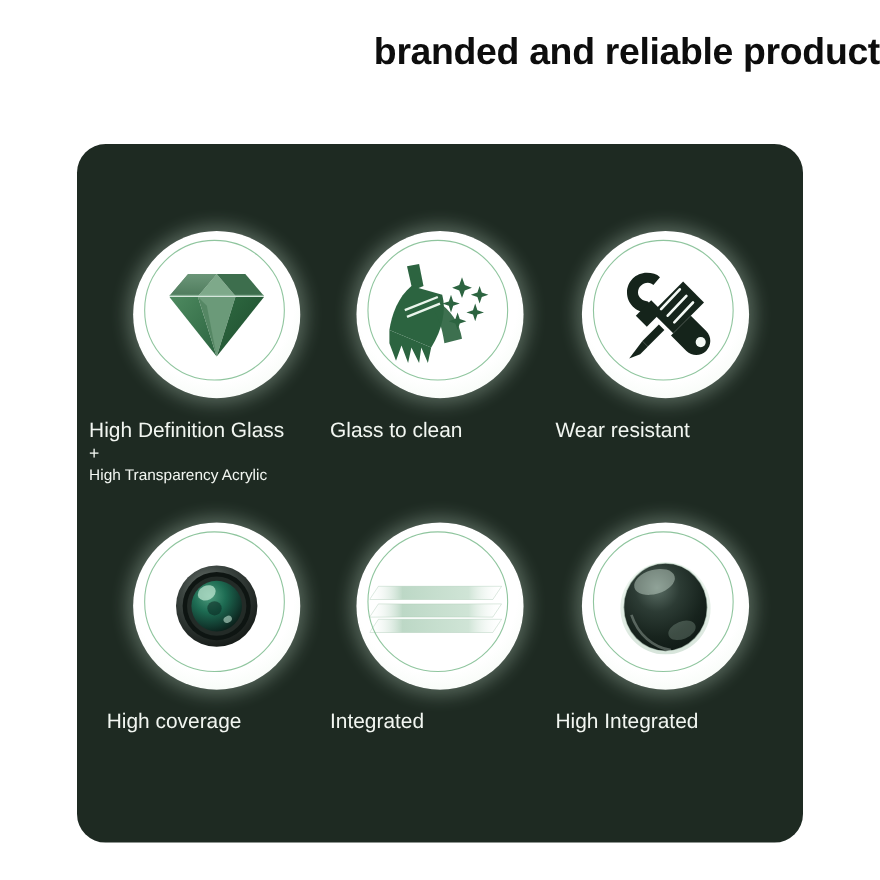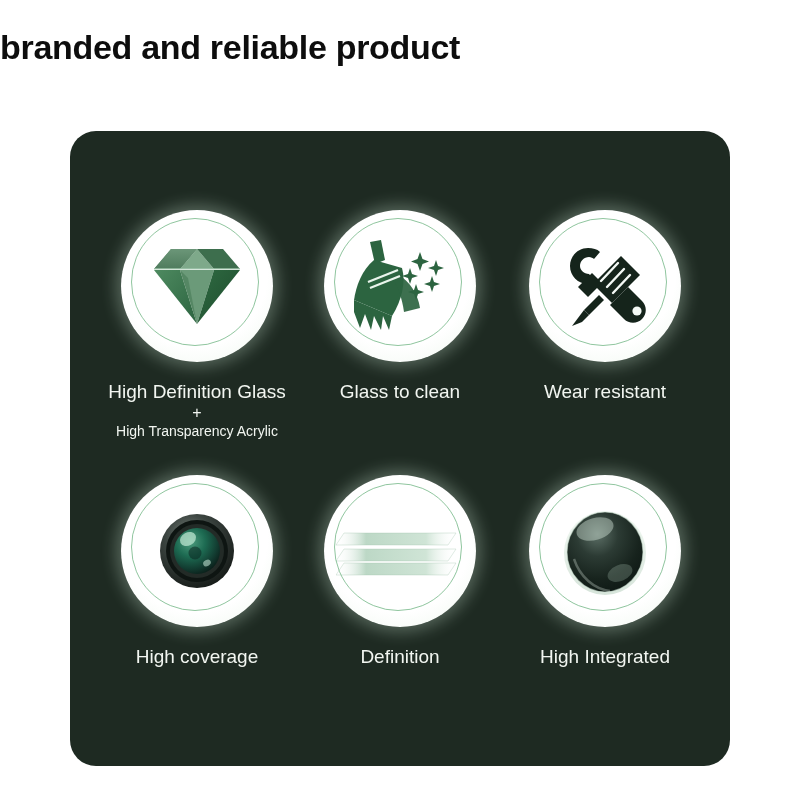--- a/index.html
+++ b/index.html
@@ -14,21 +14,21 @@
     font-family: "Liberation Sans", sans-serif;
     position: relative;
   }
 
   
   .page-title {
     position: absolute;
     top: 28px;
     left: 0;
     width: 800px;
-    text-align: left;
+    text-align: right;
     font-size: 34px;
     font-weight: bold;
     color: #0d0d0d;
     letter-spacing: -0.3px;
     font-family: "Liberation Sans", sans-serif;
   }
 
   
   .panel {
     position: absolute;
@@ -45,21 +45,20 @@
     position: absolute;
     left: 0;
     top: 0;
     width: 660px;
     height: 635px;
   }
 
   .cell {
     position: absolute;
     width: 200px;
-    text-align: center;
   }
   .cell.c0 { left: 27px; }
   .cell.c1 { left: 230px; }
   .cell.c2 { left: 435px; }
   .cell.r0 { top: 79px; }
   .cell.r1 { top: 344px; }
 
   
   .medallion {
     position: relative;
@@ -283,21 +282,21 @@
               <polygon points="8,14 120,14 112,26 0,26" fill="none" stroke="#9cc2a9" stroke-width="0.6" opacity="0.55"></polygon>
               <polygon points="8,30 120,30 112,42 0,42" fill="url(#gl1)"></polygon>
               <polygon points="8,30 120,30 112,42 0,42" fill="none" stroke="#9cc2a9" stroke-width="0.6" opacity="0.55"></polygon>
               <polygon points="8,44 120,44 112,56 0,56" fill="url(#gl1)"></polygon>
               <polygon points="8,44 120,44 112,56 0,56" fill="none" stroke="#9cc2a9" stroke-width="0.6" opacity="0.55"></polygon>
             </g>
           </svg>
         </div>
       </div>
       <div class="label">
-        <span>Definition</span>
+        <span>Integrated</span>
       </div>
     </div>
 
     <div class="cell r1 c2">
       <div class="medallion">
         <div class="glyph">
           <svg width="86" height="88" viewBox="0 0 86 88" aria-hidden="true">
             <defs>
               <radialGradient id="dmGlass" cx="40%" cy="28%" r="78%">
                 <stop offset="0" stop-color="#5c6f66"></stop>

